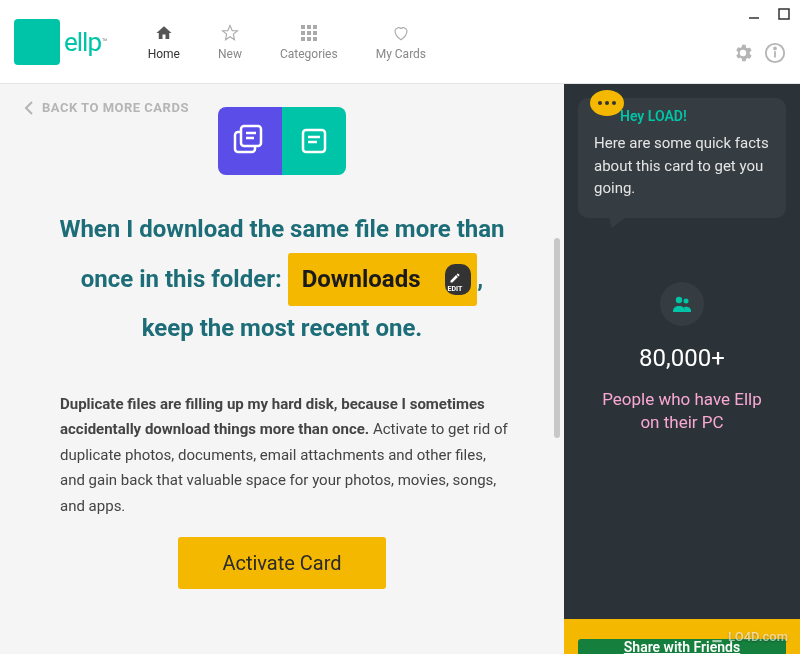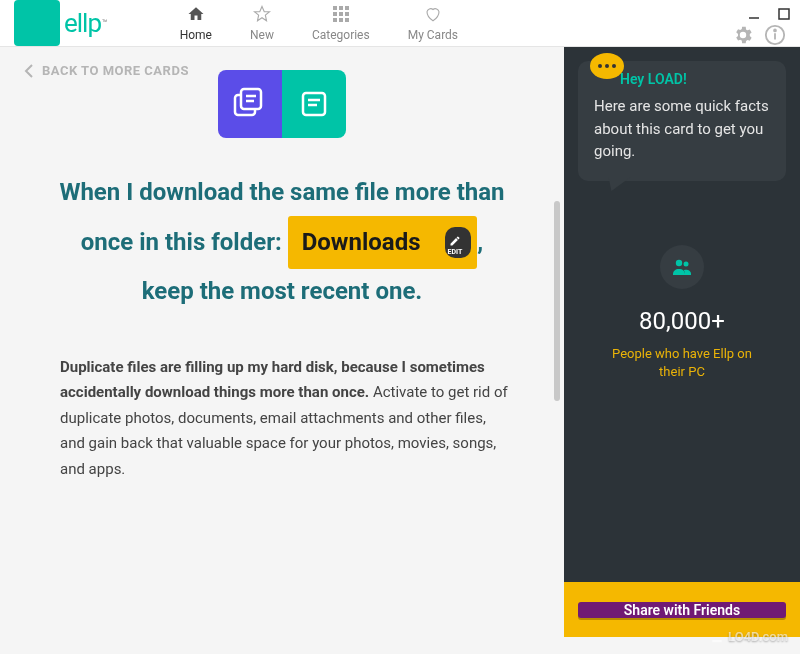--- a/index.html
+++ b/index.html
@@ -1,23 +1,23 @@
 <!DOCTYPE html>
 <html><head>
 <meta charset="utf-8">
 <style>
 * { margin: 0; padding: 0; box-sizing: border-box; font-family: -apple-system, BlinkMacSystemFont, "Segoe UI", Roboto, Arial, sans-serif; }
 body { background: #f5f5f5; width: 800px; height: 654px; position: relative; overflow: hidden; }
 .window-controls { position: absolute; top: 8px; right: 10px; display: flex; gap: 18px; z-index: 10; }
 .win-ctrl { width: 12px; height: 12px; display: flex; align-items: center; justify-content: center; color: #333; font-size: 14px; cursor: pointer; }
-.header { height: 47px; background: #fff; border-bottom: 1px solid #e5e5e5; display: flex; align-items: center; padding: 0 14px; }
+.header { height: 84px; background: #fff; border-bottom: 1px solid #e5e5e5; display: flex; align-items: center; padding: 0 14px; }
 .logo-box { width: 46px; height: 46px; background: #00c4a7; border-radius: 4px; display: flex; align-items: center; justify-content: center; margin-right: 4px; }
 .logo-text { color: #00c4a7; font-size: 26px; font-weight: 400; letter-spacing: -1px; }
 .logo-tm { color: #888; font-size: 9px; vertical-align: top; margin-left: 1px; }
-.nav { display: flex; gap: 38px; margin-left: 72px; }
+.nav { display: flex; gap: 38px; margin-left: 40px; }
 .nav-item { display: flex; flex-direction: column; align-items: center; gap: 4px; cursor: pointer; color: #888; font-size: 12px; }
 .nav-item.active { color: #333; }
 .nav-item.active .nav-icon { color: #333; }
 .nav-icon { font-size: 18px; height: 20px; display: flex; align-items: center; justify-content: center; color: #aaa; }
 .header-actions { margin-left: auto; display: flex; gap: 10px; align-items: center; color: #b5b5b5; margin-top: 28px; }
 .header-actions .ico { font-size: 22px; cursor: pointer; }
 .content { display: flex; height: 590px; }
 .main { flex: 1; padding: 16px 24px 0 24px; position: relative; overflow: hidden; }
 .back-link { color: #b5b5b5; font-size: 13px; font-weight: 700; letter-spacing: 0.5px; cursor: pointer; display: flex; align-items: flex-end; gap: 8px; }
 .card-icon-wrap { display: flex; justify-content: center; margin-top: -8px; }
@@ -36,23 +36,23 @@
 .sidebar { width: 236px; background: #2c3338; color: #fff; display: flex; flex-direction: column; position: relative; }
 .speech { background: #363d42; border-radius: 10px; margin: 14px 14px 0 14px; padding: 14px 16px 18px 16px; position: relative; }
 .speech-dots { position: absolute; top: -8px; left: 12px; width: 34px; height: 26px; background: #f5b800; border-radius: 50%; display: flex; align-items: center; justify-content: center; gap: 3px; }
 .speech-dots span { width: 4px; height: 4px; background: #333; border-radius: 50%; }
 .speech-tail { position: absolute; bottom: -10px; left: 28px; width: 0; height: 0; border-left: 8px solid transparent; border-right: 14px solid transparent; border-top: 14px solid #363d42; transform: skewX(-20deg);}
 .speech-title { color: #00c4a7; font-size: 14px; font-weight: 600; margin-bottom: 8px; margin-left: 26px; margin-top: -4px;}
 .speech-body { color: #e5e5e5; font-size: 15px; line-height: 1.5; }
 .stat-block { text-align: center; margin-top: 64px; }
 .stat-icon { width: 44px; height: 44px; background: #363d42; border-radius: 50%; margin: 0 auto 18px auto; display: flex; align-items: center; justify-content: center; color: #00c4a7; }
 .stat-number { font-size: 24px; font-weight: 400; color: #fff; }
-.stat-label { font-size: 13px; color: #eab308; margin-top: 10px; line-height: 1.4; padding: 0 34px; }
+.stat-label { font-size: 17px; color: #f9a8d4; margin-top: 16px; line-height: 1.4; padding: 0 34px; }
 .share-bar { background: #f5b800; padding: 18px 14px; margin-top: auto; }
-.share-btn { width: 100%; background: #701a75; color: #fff; border: none; font-size: 14px; font-weight: 600; border-radius: 3px; cursor: pointer; box-shadow: 0 2px 0 rgba(0,0,0,0.25); }
+.share-btn { width: 100%; background: #15803d; color: #fff; border: none; font-size: 14px; font-weight: 600; border-radius: 3px; cursor: pointer; box-shadow: 0 2px 0 rgba(0,0,0,0.25); text-decoration: underline; }
 .watermark { position: absolute; bottom: 10px; right: 12px; color: rgba(255,255,255,0.6); font-size: 13px; font-weight: 600; display: flex; align-items: flex-end; gap: 4px; z-index: 20; text-shadow: 0 1px 2px rgba(0,0,0,0.3);}
 </style>
 </head>
 <body>
 
 <div class="window-controls">
   <div class="win-ctrl">
       <svg width="12" height="12" viewBox="0 0 12 12">
         <line x1="1" y1="10" x2="11" y2="10" stroke="#333" stroke-width="1.5"></line>
       </svg>
@@ -157,20 +157,23 @@
           <svg viewBox="0 0 24 24" fill="#fff">
               <path d="M3 17.25V21h3.75L17.81 9.94l-3.75-3.75zM20.71 7.04a1 1 0 0 0 0-1.41l-2.34-2.34a1 1 0 0 0-1.41 0l-1.83 1.83 3.75 3.75z"></path>
             </svg>
           <span>EDIT</span>
         </span>
       </span><span>, keep the most recent one.</span>
     </div>
     <div class="description">
       <b>Duplicate files are filling up my hard disk, because I sometimes accidentally download things more than once.</b><span> Activate to get rid of duplicate photos, documents, email attachments and other files, and gain back that valuable space for your photos, movies, songs, and apps.</span>
     </div>
+    <div class="activate-wrap">
+      <button class="activate-btn">Activate Card</button>
+    </div>
     <div class="scroll-thumb"></div>
   </div>
 
   <div class="sidebar">
     <div class="speech">
       <div class="speech-dots">
           <span></span>
           <span></span>
           <span></span>
         </div>

